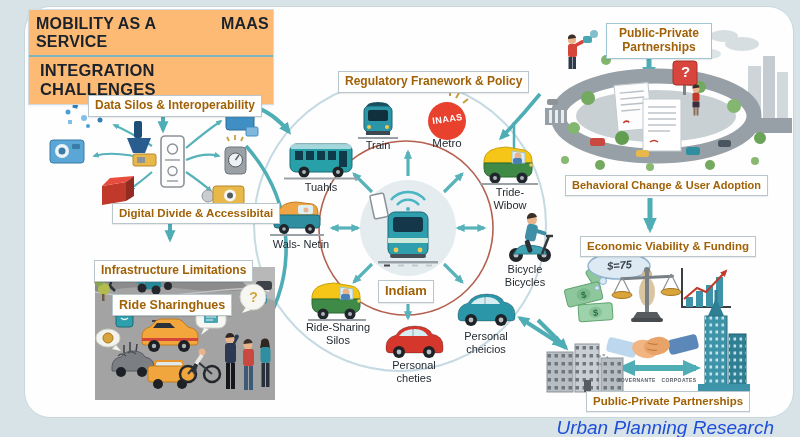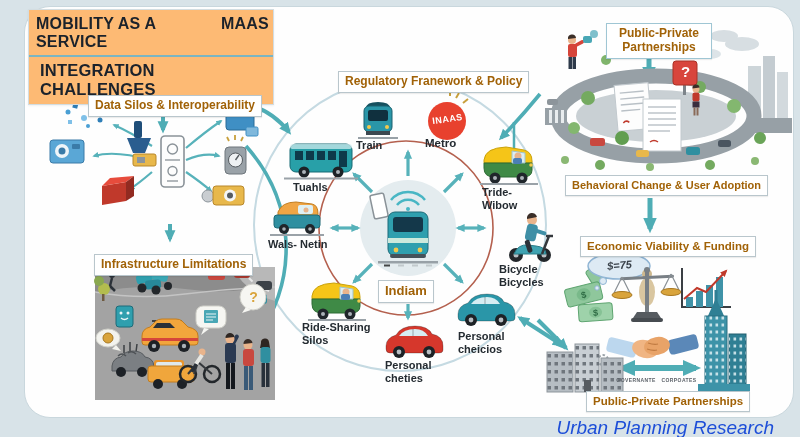--- a/index.html
+++ b/index.html
@@ -5,21 +5,21 @@
   html,body{margin:0;padding:0;background:#d8e3e8;}
   .canvas{position:relative;width:800px;height:437px;background:#d8e3e8;font-family:"Liberation Sans",sans-serif;overflow:hidden;}
   .card{position:absolute;left:24px;top:6px;width:768px;height:410px;background:#fefefe;border:1px solid #c9d7dd;border-radius:26px;}
   .art{position:absolute;left:0;top:0;}
   .titlebox{position:absolute;left:28px;top:9px;width:244px;background:#fdba74;border:1px solid #d3dde1;box-shadow:0 1px 2px rgba(0,0,0,.06);}
   .titlebox .t1{display:flex;gap:14px;font-weight:bold;font-size:16px;color:#1b222b;letter-spacing:.2px;padding:5px 4px 4px 7px;border-bottom:2px solid #7ab5c2;}
   .titlebox .t2{font-weight:bold;font-size:16.5px;color:#1b222b;letter-spacing:.2px;padding:4px 4px 5px 11px;}
   .lbl{position:absolute;background:#fff;border:1px solid #b9c6cc;color:#a16207;font-weight:bold;font-size:12px;line-height:1.15;text-align:center;padding:3px 6px;white-space:nowrap;box-shadow:0 1px 1px rgba(0,0,0,.07);}
   .lbl.two{white-space:normal;}
   .lbl .ln{display:block;}
-  .mlabel{position:absolute;color:#242b31;font-weight:bold;font-size:11px;line-height:1.2;text-align:left;}
+  .mlabel{position:absolute;color:#242b31;font-weight:normal;font-size:11px;line-height:1.2;text-align:center;}
   .mlabel .ln{display:block;}
   .badge-text{position:absolute;left:429px;top:114px;width:37px;text-align:center;color:#fff;font-weight:bold;font-size:9px;letter-spacing:.5px;transform:rotate(-8deg);}
   .signq{position:absolute;left:674px;top:63px;width:23px;text-align:center;color:#fff;font-weight:bold;font-size:15px;}
   .photoq{position:absolute;left:245px;top:289px;width:17px;text-align:center;color:#d9a43c;font-weight:bold;font-size:14px;}
   .bub{position:absolute;left:592px;top:259px;width:55px;text-align:center;font-size:11px;font-weight:bold;font-style:italic;color:#39414a;transform:rotate(-5deg);}
   .tinycap{position:absolute;color:#5b6168;font-weight:bold;font-size:5px;letter-spacing:.4px;}
   .footer{position:absolute;right:26px;top:417px;font-size:19px;color:#1d4ed8;font-style:italic;}
 </style>
 </head>
 <body>
@@ -507,21 +507,23 @@
 
   <div class="titlebox">
     <div class="t1">
       <span>MOBILITY AS A SERVICE</span>
       <span>MAAS</span>
     </div>
     <div class="t2">INTEGRATION CHALLENGES</div>
   </div>
 
   <div class="lbl" style="left:88px;top:95px;font-size:12px">Data Silos &amp; Interoperability</div>
-  <div class="lbl" style="left:94px;top:254px;font-size:12px">Infrastructure Limitations</div>
+  <div class="lbl" style="left:112px;top:203px;font-size:11.5px">Digital Divide &amp; Accessibitai</div>
+  <div class="lbl" style="left:94px;top:260px;font-size:12px">Infrastructure Limitations</div>
+  <div class="lbl" style="left:112px;top:294px;font-size:12.5px">Ride Sharinghues</div>
   <div class="lbl" style="left:338px;top:71px;font-size:12px">Regulatory Franework &amp; Policy</div>
   <div class="lbl two" style="left:606px;top:23px;width:92px;font-size:12px;border-color:#9fc6d4">
     <span class="ln">Public-Private</span>
     <span class="ln">Partnerships</span>
   </div>
   <div class="lbl" style="left:565px;top:175px;font-size:11px">Behavioral Change &amp; User Adoption</div>
   <div class="lbl" style="left:580px;top:236px;font-size:11.5px">Economic Viability &amp; Funding</div>
   <div class="lbl" style="left:586px;top:391px;font-size:11.5px">Public-Private Partnerships</div>
   <div class="lbl" style="left:378px;top:280px;font-size:13px">Indiam</div>
 

